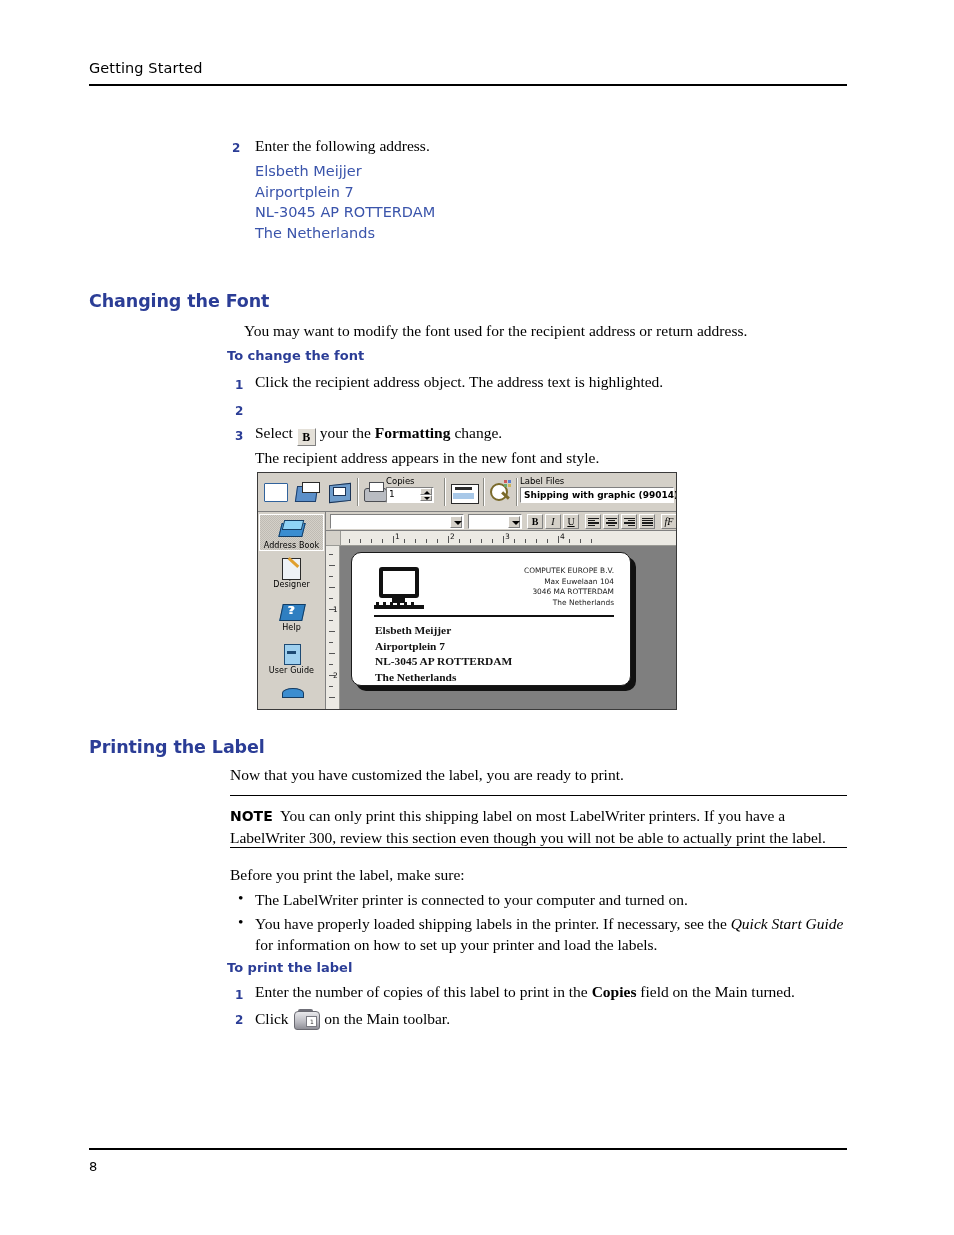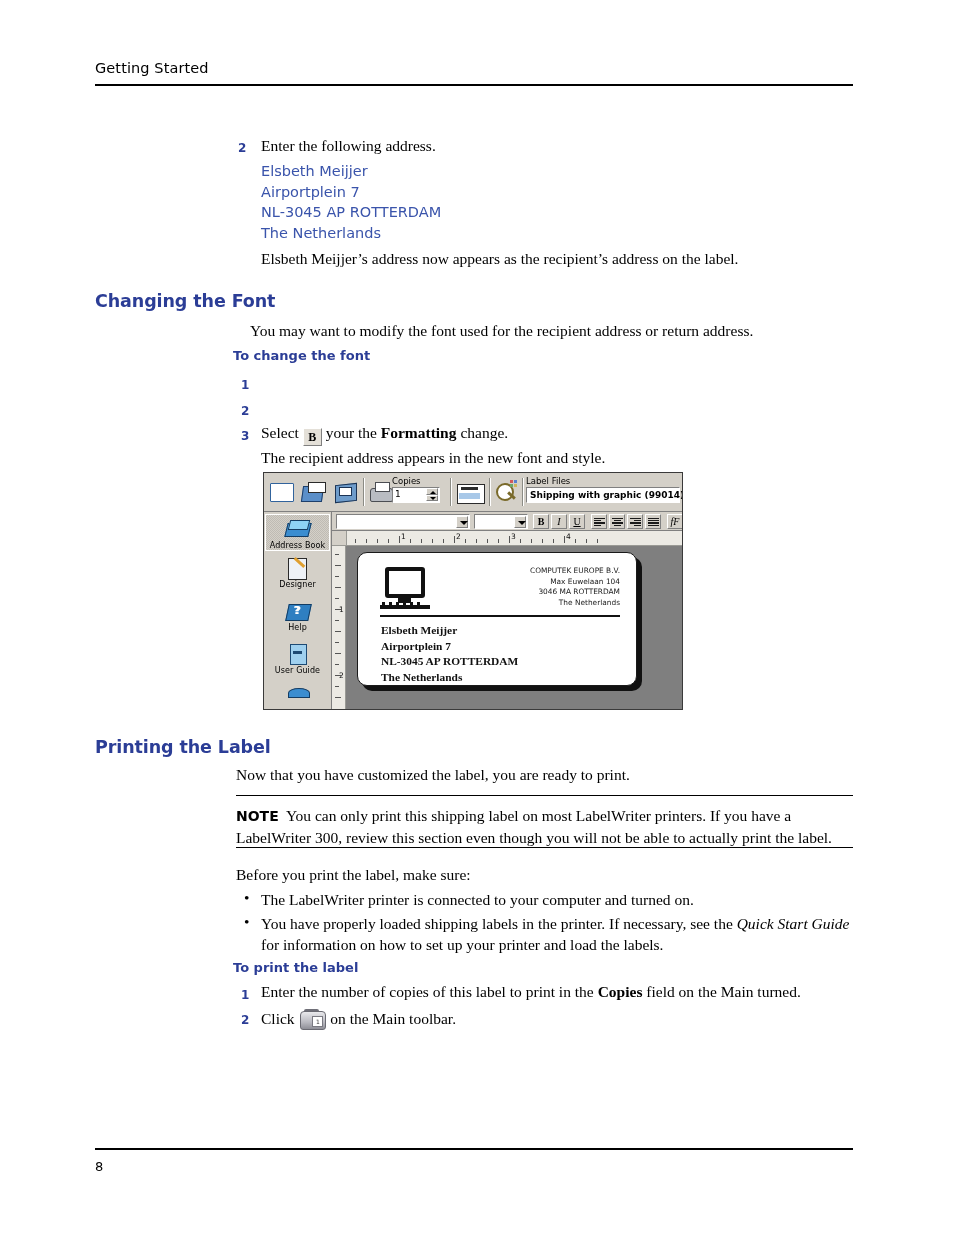--- a/index.html
+++ b/index.html
@@ -10,21 +10,21 @@
   body {
     width: 954px;
     height: 1235px;
     position: relative;
     font-family: "Liberation Serif", serif;
     color: #000000;
     overflow: hidden;
   }
   .page {
     position: absolute;
-    left: 10px; top: 0;
+    left: 4px; top: 0;
     width: 874px;
     height: 1235px;
   }
 
   
   .running-head {
     position: absolute;
     left: 85px;
     top: 60px;
     font-family: "DejaVu Sans", sans-serif;
@@ -632,29 +632,29 @@
 <div class="page">
 
   <div class="running-head">Getting Started</div>
   <div class="head-rule"></div>
 
   <div class="step-num" style="left:228px; top:141px;">2</div>
   <div class="step" style="left:251px; top:137px; width:590px;">Enter the following address.</div>
 
   <div class="blue-addr" style="position:absolute; left:251px; top:161px; width:400px; white-space:pre;"><span>Elsbeth Meijjer</span><br><span>Airportplein 7</span><br><span>NL-3045 AP ROTTERDAM</span><br><span>The Netherlands</span></div>
 
-  <div class="body-text" style="position:absolute; left:251px; top:248px; width:600px;">Elsbeth Meijjer’s address now appears as the recipient’s address on the label.</div>
 
   <div class="blue-head-1" style="position:absolute; left:85px; top:291px;">Changing the Font</div>
 
   <div class="body-text" style="position:absolute; left:226px; top:320px; width:620px;margin-left:14px;">You may want to modify the font used for the recipient address or return address.</div>
 
   <div class="blue-head-2" style="position:absolute; left:223px; top:348px;">To change the font</div>
 
   <div class="step-num" style="left:231px; top:378px;">1</div>
+  <div class="step" style="left:251px; top:373px; width:590px;">Click the recipient address object. The address text is highlighted.</div>
 
   <div class="step-num" style="left:231px; top:404px;">2</div>
 
   <div class="step-num" style="left:231px; top:429px;">3</div>
   <div class="step" style="left:251px; top:424px; width:590px;"><span>Select </span><span class="b-button">B</span><span> your the </span><b class="bold">Formatting</b><span> change.</span></div>
 
   <div class="body-text" style="position:absolute; left:251px; top:447px; width:600px;">The recipient address appears in the new font and style.</div>
 
   <div class="app-shot">
     <div class="app-inner">

